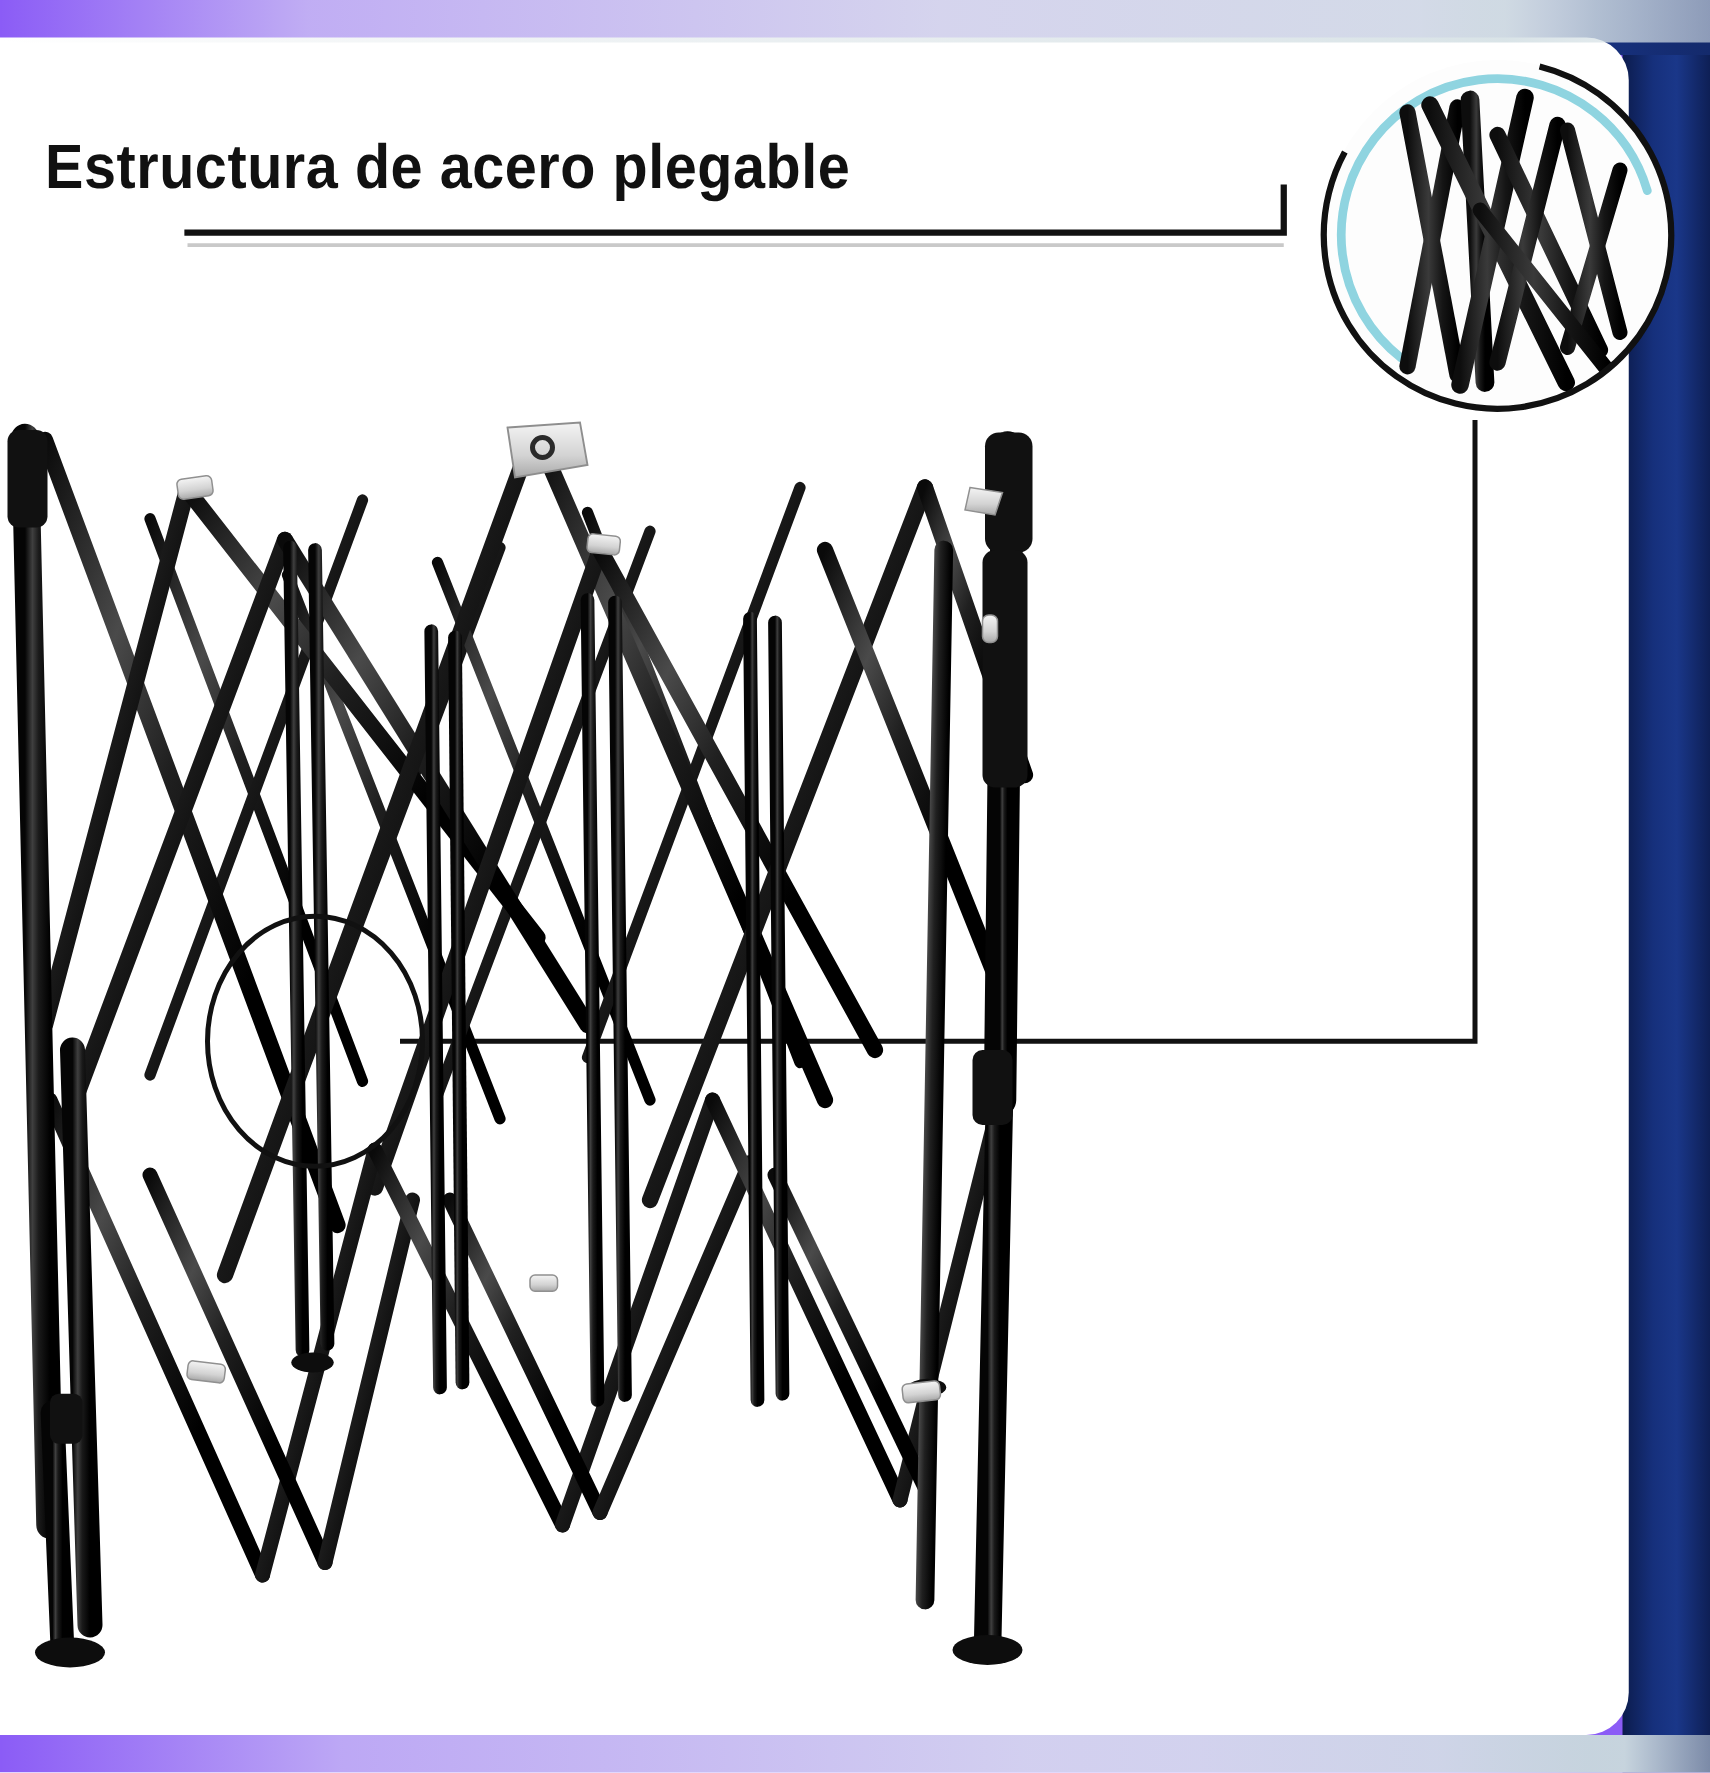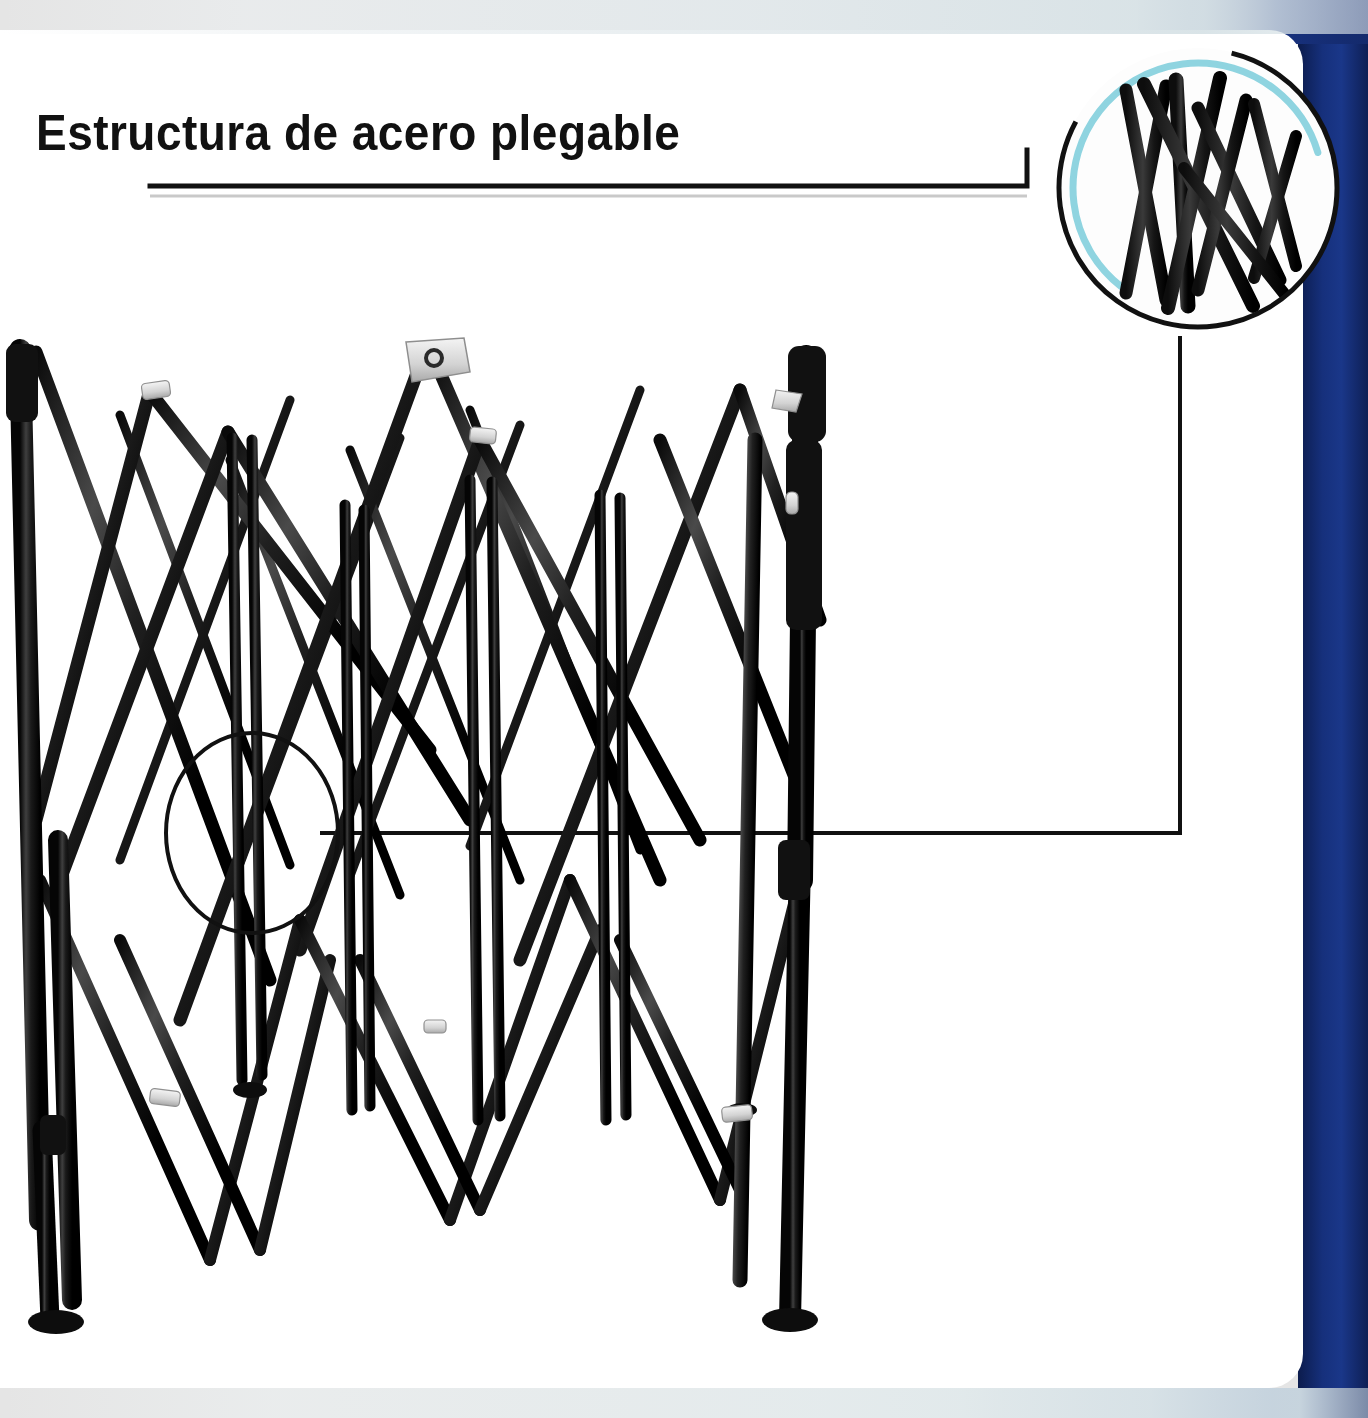--- a/index.html
+++ b/index.html
@@ -10,21 +10,21 @@
   }
   body {
     font-family: "Liberation Sans", sans-serif;
   }
 
   #product-infographic {
     position: relative;
     width: 1368px;
     height: 1418px;
     overflow: hidden;
-    background: #e5e5e5;
+    background: #8b5cf6;
   }
 
   
   .edge-wash-top {
     position: absolute;
     left: 0; top: 0;
     width: 1368px; height: 34px;
     background: linear-gradient(90deg,
         rgba(245,247,248,0) 0%,
         rgba(236,240,242,0.55) 18%,

